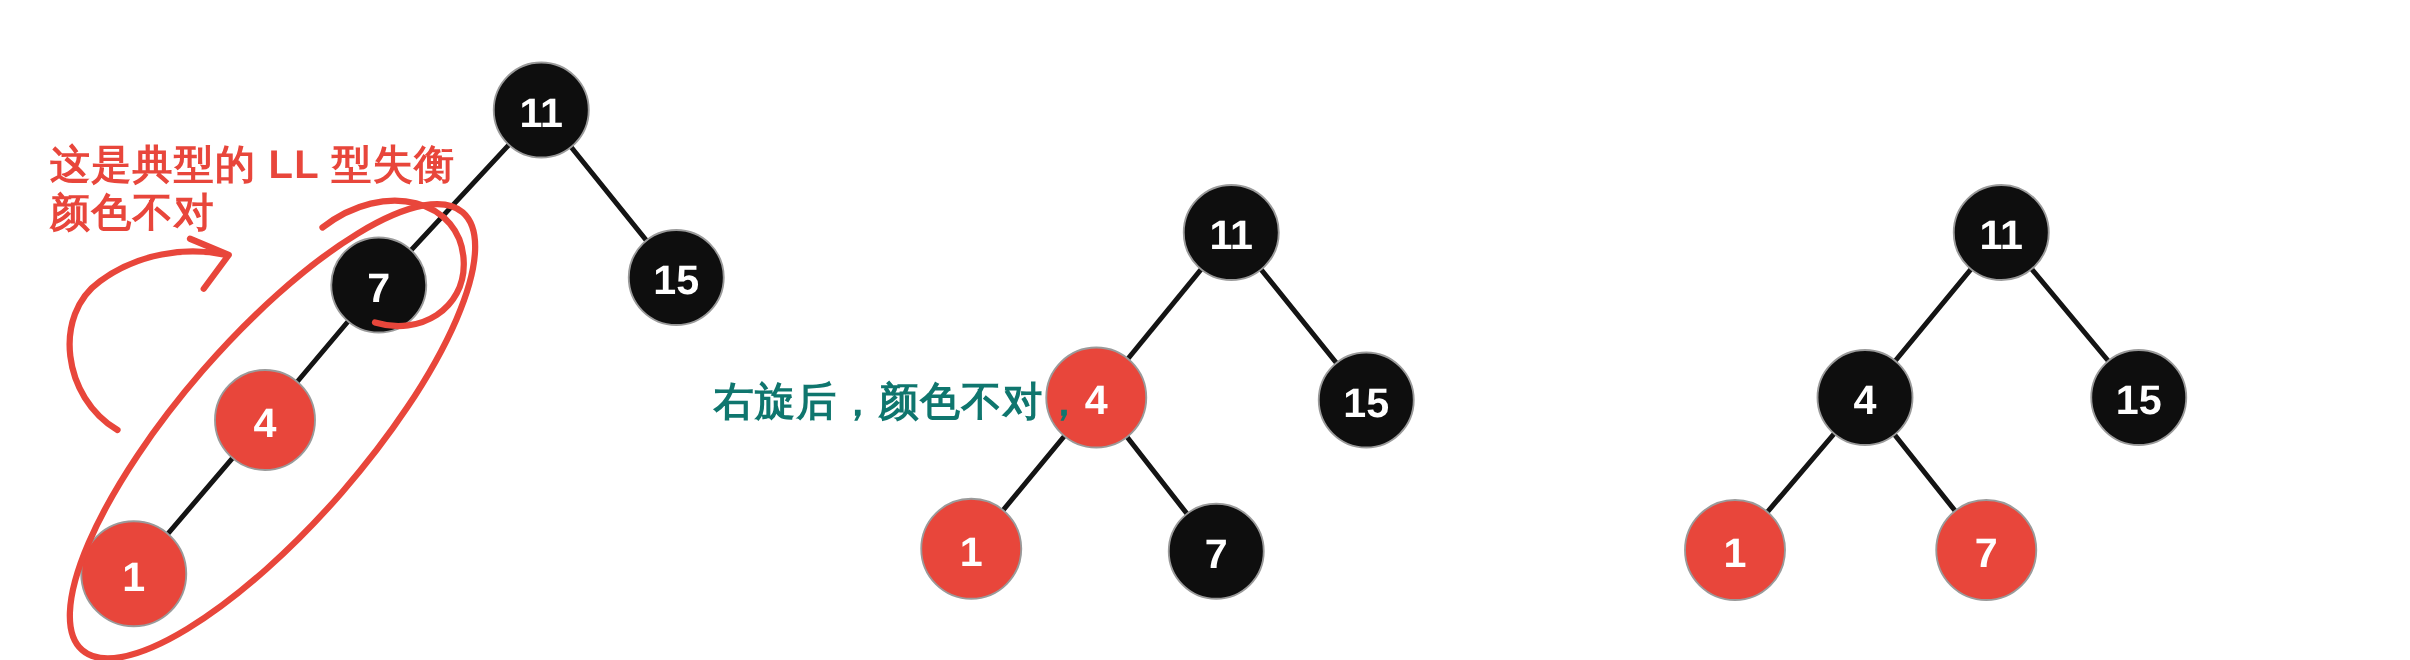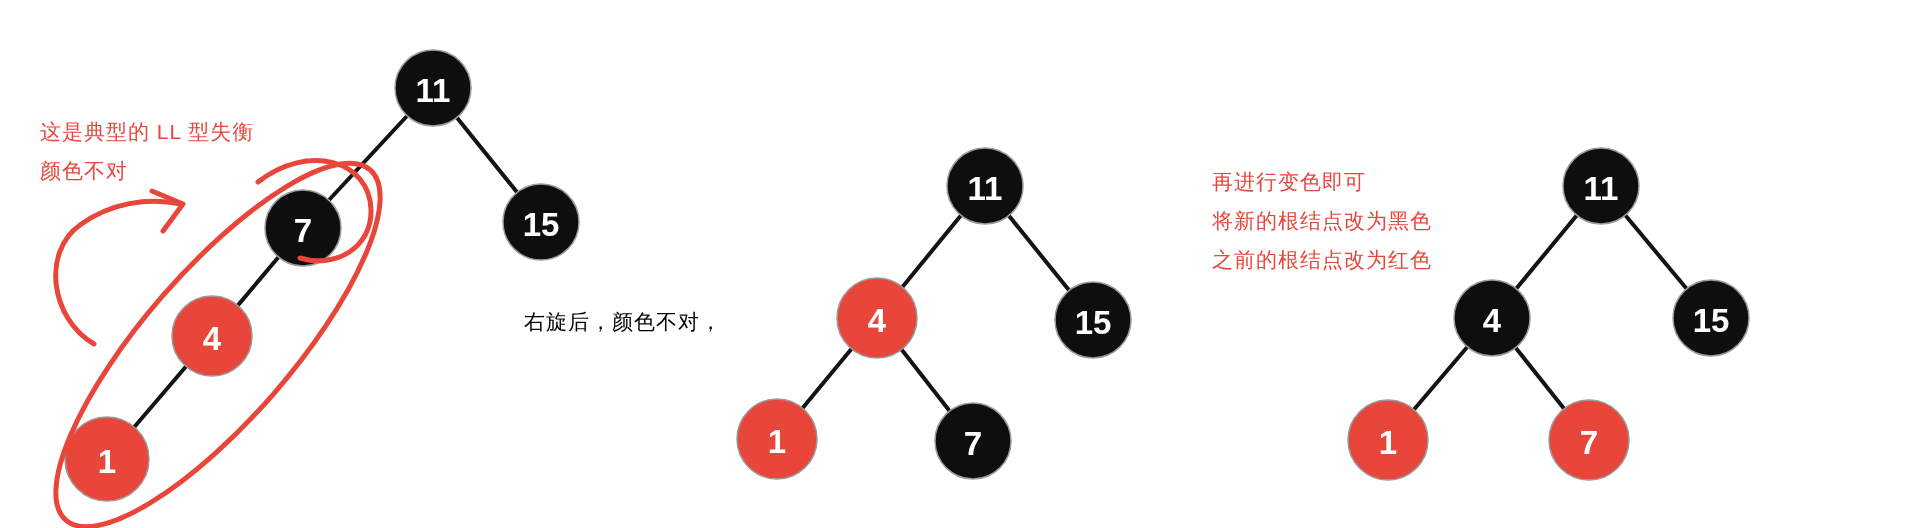--- a/index.html
+++ b/index.html
@@ -35,23 +35,23 @@
     font-family: "Liberation Sans", "DejaVu Sans", sans-serif;
   }
   .sketch {
     fill: none;
     stroke-width: 5;
     stroke-linecap: round;
     stroke-linejoin: round;
   }
   .annotation {
     position: absolute;
-    font-size: 21px;
+    font-size: 32px;
     line-height: 39px;
-    font-weight: 400;
+    font-weight: 700;
     letter-spacing: 1px;
     white-space: nowrap;
   }
   .annotation.centered { text-align: center; }
 </style>
 </head>
 <body style="background: rgb(255, 255, 255);">
 
 <div class="board">
 
@@ -118,23 +118,18 @@
       <text class="node-label" x="1388" y="442" fill="#ffffff">1</text>
       <text class="node-label" x="1589" y="442" fill="#ffffff">7</text>
     </g>
   </svg>
 
   <div class="annotation" style="left: 40px; top: 112px; color: rgb(232, 70, 59);">
     <div>这是典型的 LL 型失衡</div>
     <div>颜色不对</div>
   </div>
 
-  <div class="annotation centered" style="left: 524px; top: 302px; color: #000000;">
+  <div class="annotation centered" style="left: 571px; top: 302px; color: #0f766e;">
     <div>右旋后，颜色不对，</div>
   </div>
 
-  <div class="annotation" style="left: 1212px; top: 162px; color: rgb(232, 70, 59);">
-    <div>再进行变色即可</div>
-    <div>将新的根结点改为黑色</div>
-    <div>之前的根结点改为红色</div>
-  </div>
 
 </div>
 
 </body></html>

